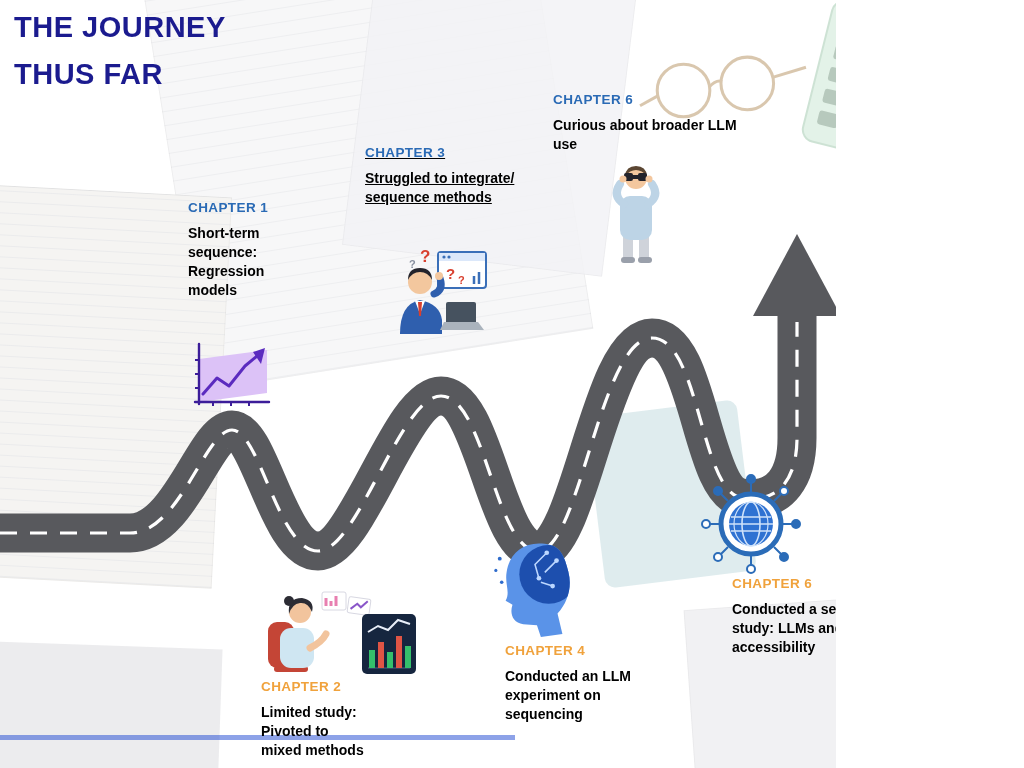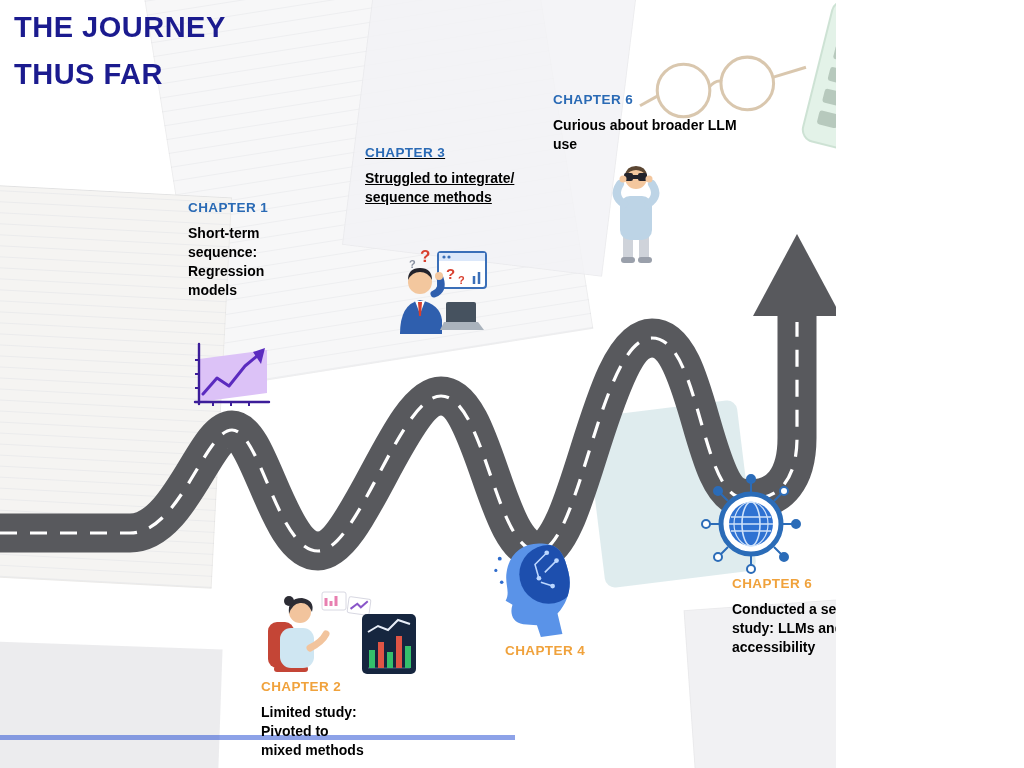--- a/index.html
+++ b/index.html
@@ -138,20 +138,21 @@
   <div class="chapter ch2">
     <div class="chapter-label accent-orange">CHAPTER 2</div>
     <div class="chapter-text">Limited study: Pivoted to mixed methods</div>
   </div>
   <div class="chapter ch3">
     <div class="chapter-label accent-blue">CHAPTER 3</div>
     <div class="chapter-text">Struggled to integrate/ sequence methods</div>
   </div>
   <div class="chapter ch4">
     <div class="chapter-label accent-orange">CHAPTER 4</div>
+    <div class="chapter-text">Conducted an LLM experiment on sequencing</div>
   </div>
   <div class="chapter ch5">
     <div class="chapter-label accent-blue">CHAPTER 6</div>
     <div class="chapter-text">Curious about broader LLM use</div>
   </div>
   <div class="chapter ch6">
     <div class="chapter-label accent-orange">CHAPTER 6</div>
     <div class="chapter-text">Conducted a second study: LLMs and accessibility</div>
   </div>
 

